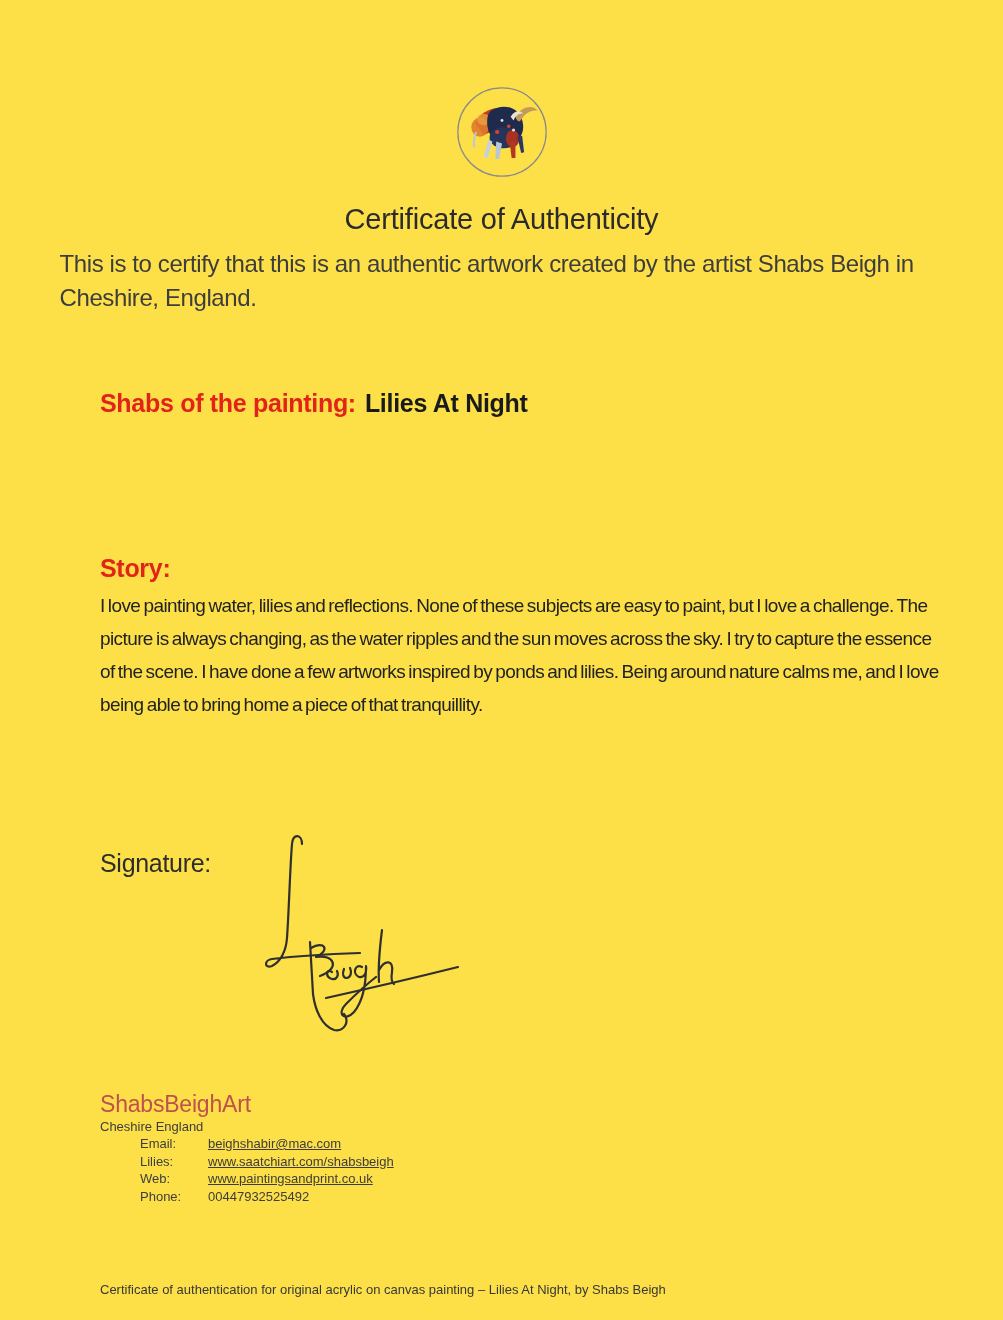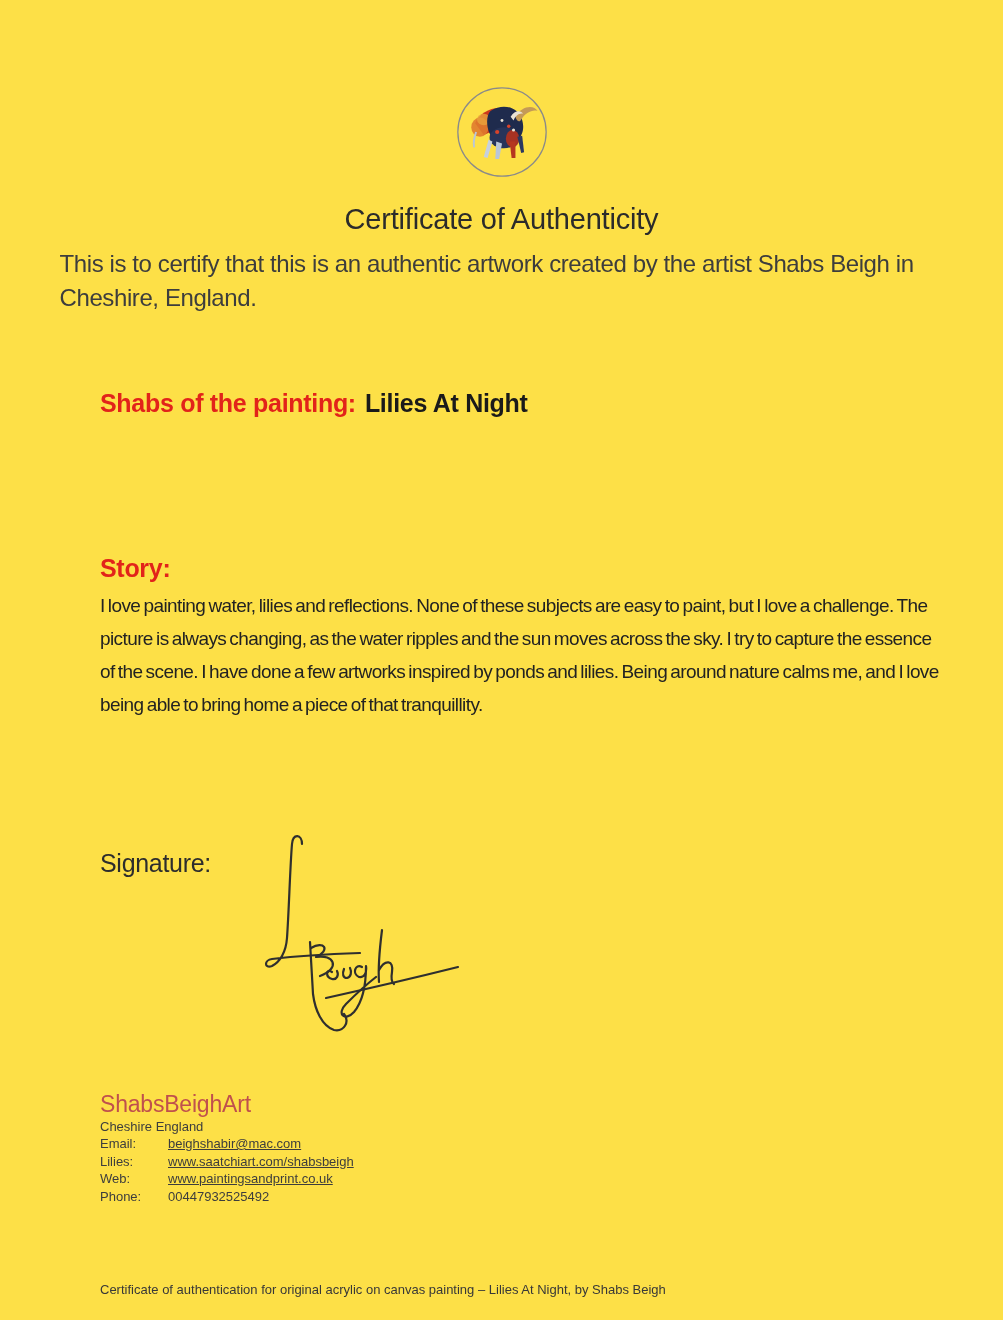--- a/index.html
+++ b/index.html
@@ -54,21 +54,21 @@
   
   .brand{
     position:absolute;top:1091px;left:100px;
     font-size:23px;color:#c0504d;letter-spacing:-0.2px;
   }
   .location{
     position:absolute;top:1119px;left:100px;
     font-size:13px;color:#3d3d3d;
   }
   .contact-rows{position:absolute;top:1135px;left:100px;font-size:13px;color:#3d3d3d;}
-  .contact-row{height:17.5px;line-height:17.5px;white-space:nowrap;}
+  .contact-row{height:17.5px;line-height:17.5px;white-space:nowrap;margin-left:40px;}
   .contact-label{display:inline-block;width:68px;}
   .contact-link{color:#3d3d3d;text-decoration:underline;cursor:pointer;}
   .contact-plain{color:#3d3d3d;text-decoration:none;}
   
   .footer-note{
     position:absolute;top:1282px;left:100px;
     font-size:13px;color:#383838;
   }
 </style>
 </head>

